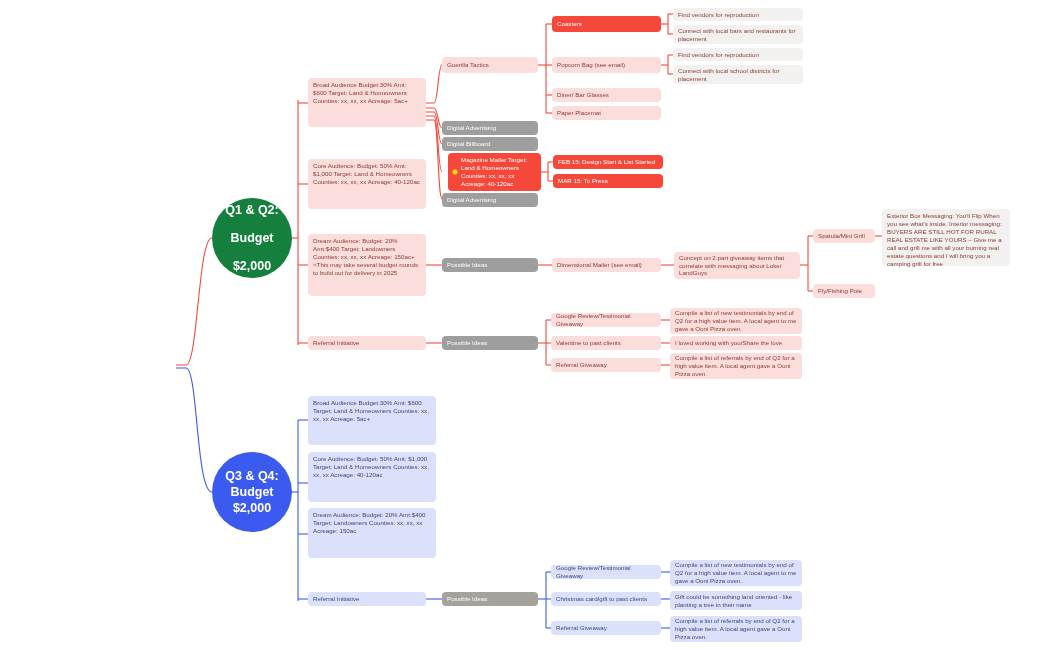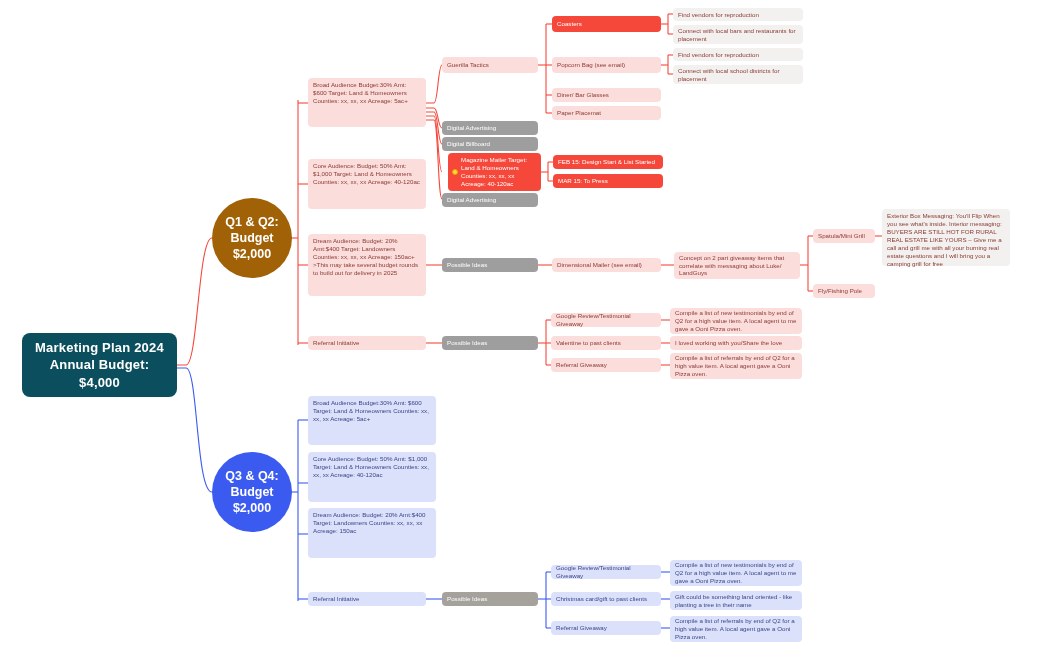--- a/index.html
+++ b/index.html
@@ -23,21 +23,21 @@
     text-align:center; font-weight:bold; font-size:13px; letter-spacing:.2px;
     line-height:1.35;
   }
 
   
   .circle {
     border-radius:50%; display:flex; flex-direction:column;
     align-items:center; justify-content:center; text-align:center;
     color:#fff; font-weight:bold; font-size:12.5px; line-height:1.3;
   }
-  .circle.q1 { background:#a16207; }
+  .circle.q1 { background:#15803d;gap:12px; }
   .circle.q2 { background:#3b5bf0; }
 
   
   .pink     { background:#fbdedc; color:#8c3a33; font-size:6.2px; }
   .blue     { background:#dbe1fb; color:#3a4787; font-size:6.2px; }
   .grey     { background:#9e9e9e; color:#ffffff; font-size:6.2px; }
   .greyb    { background:#a5a29c; color:#ffffff; font-size:6.2px; }
   .solidred { background:#f5483b; color:#ffffff; font-size:6.2px; }
   .plain    { background:#f2f1ef; color:#8c3a33; font-size:6.2px; }
 
@@ -131,25 +131,20 @@
       <path d="M546,572 L546,628" stroke="#3b5bf0"></path>
       <path d="M546,572 L551,572" stroke="#3b5bf0"></path>
       <path d="M546,599 L551,599" stroke="#3b5bf0"></path>
       <path d="M546,628 L551,628" stroke="#3b5bf0"></path>
       <path d="M661,572 L670,572" stroke="#3b5bf0"></path>
       <path d="M661,599 L670,599" stroke="#3b5bf0"></path>
       <path d="M661,628 L670,628" stroke="#3b5bf0"></path>
     </g>
   </svg>
 
-  <div class="node root" style="left:22px; top:333px; width:155px; height:64px;">
-    <span class="ln">Marketing Plan 2024</span>
-    <span class="ln">Annual Budget:</span>
-    <span class="ln">$4,000</span>
-  </div>
 
   <div class="node circle q1" style="left:212px; top:198px; width:80px; height:80px; padding:0;">
     <span class="ln">Q1 &amp; Q2:</span>
     <span class="ln">Budget</span>
     <span class="ln">$2,000</span>
   </div>
 
   <div class="node circle q2" style="left:212px; top:452px; width:80px; height:80px; padding:0;">
     <span class="ln">Q3 &amp; Q4:</span>
     <span class="ln">Budget</span>

